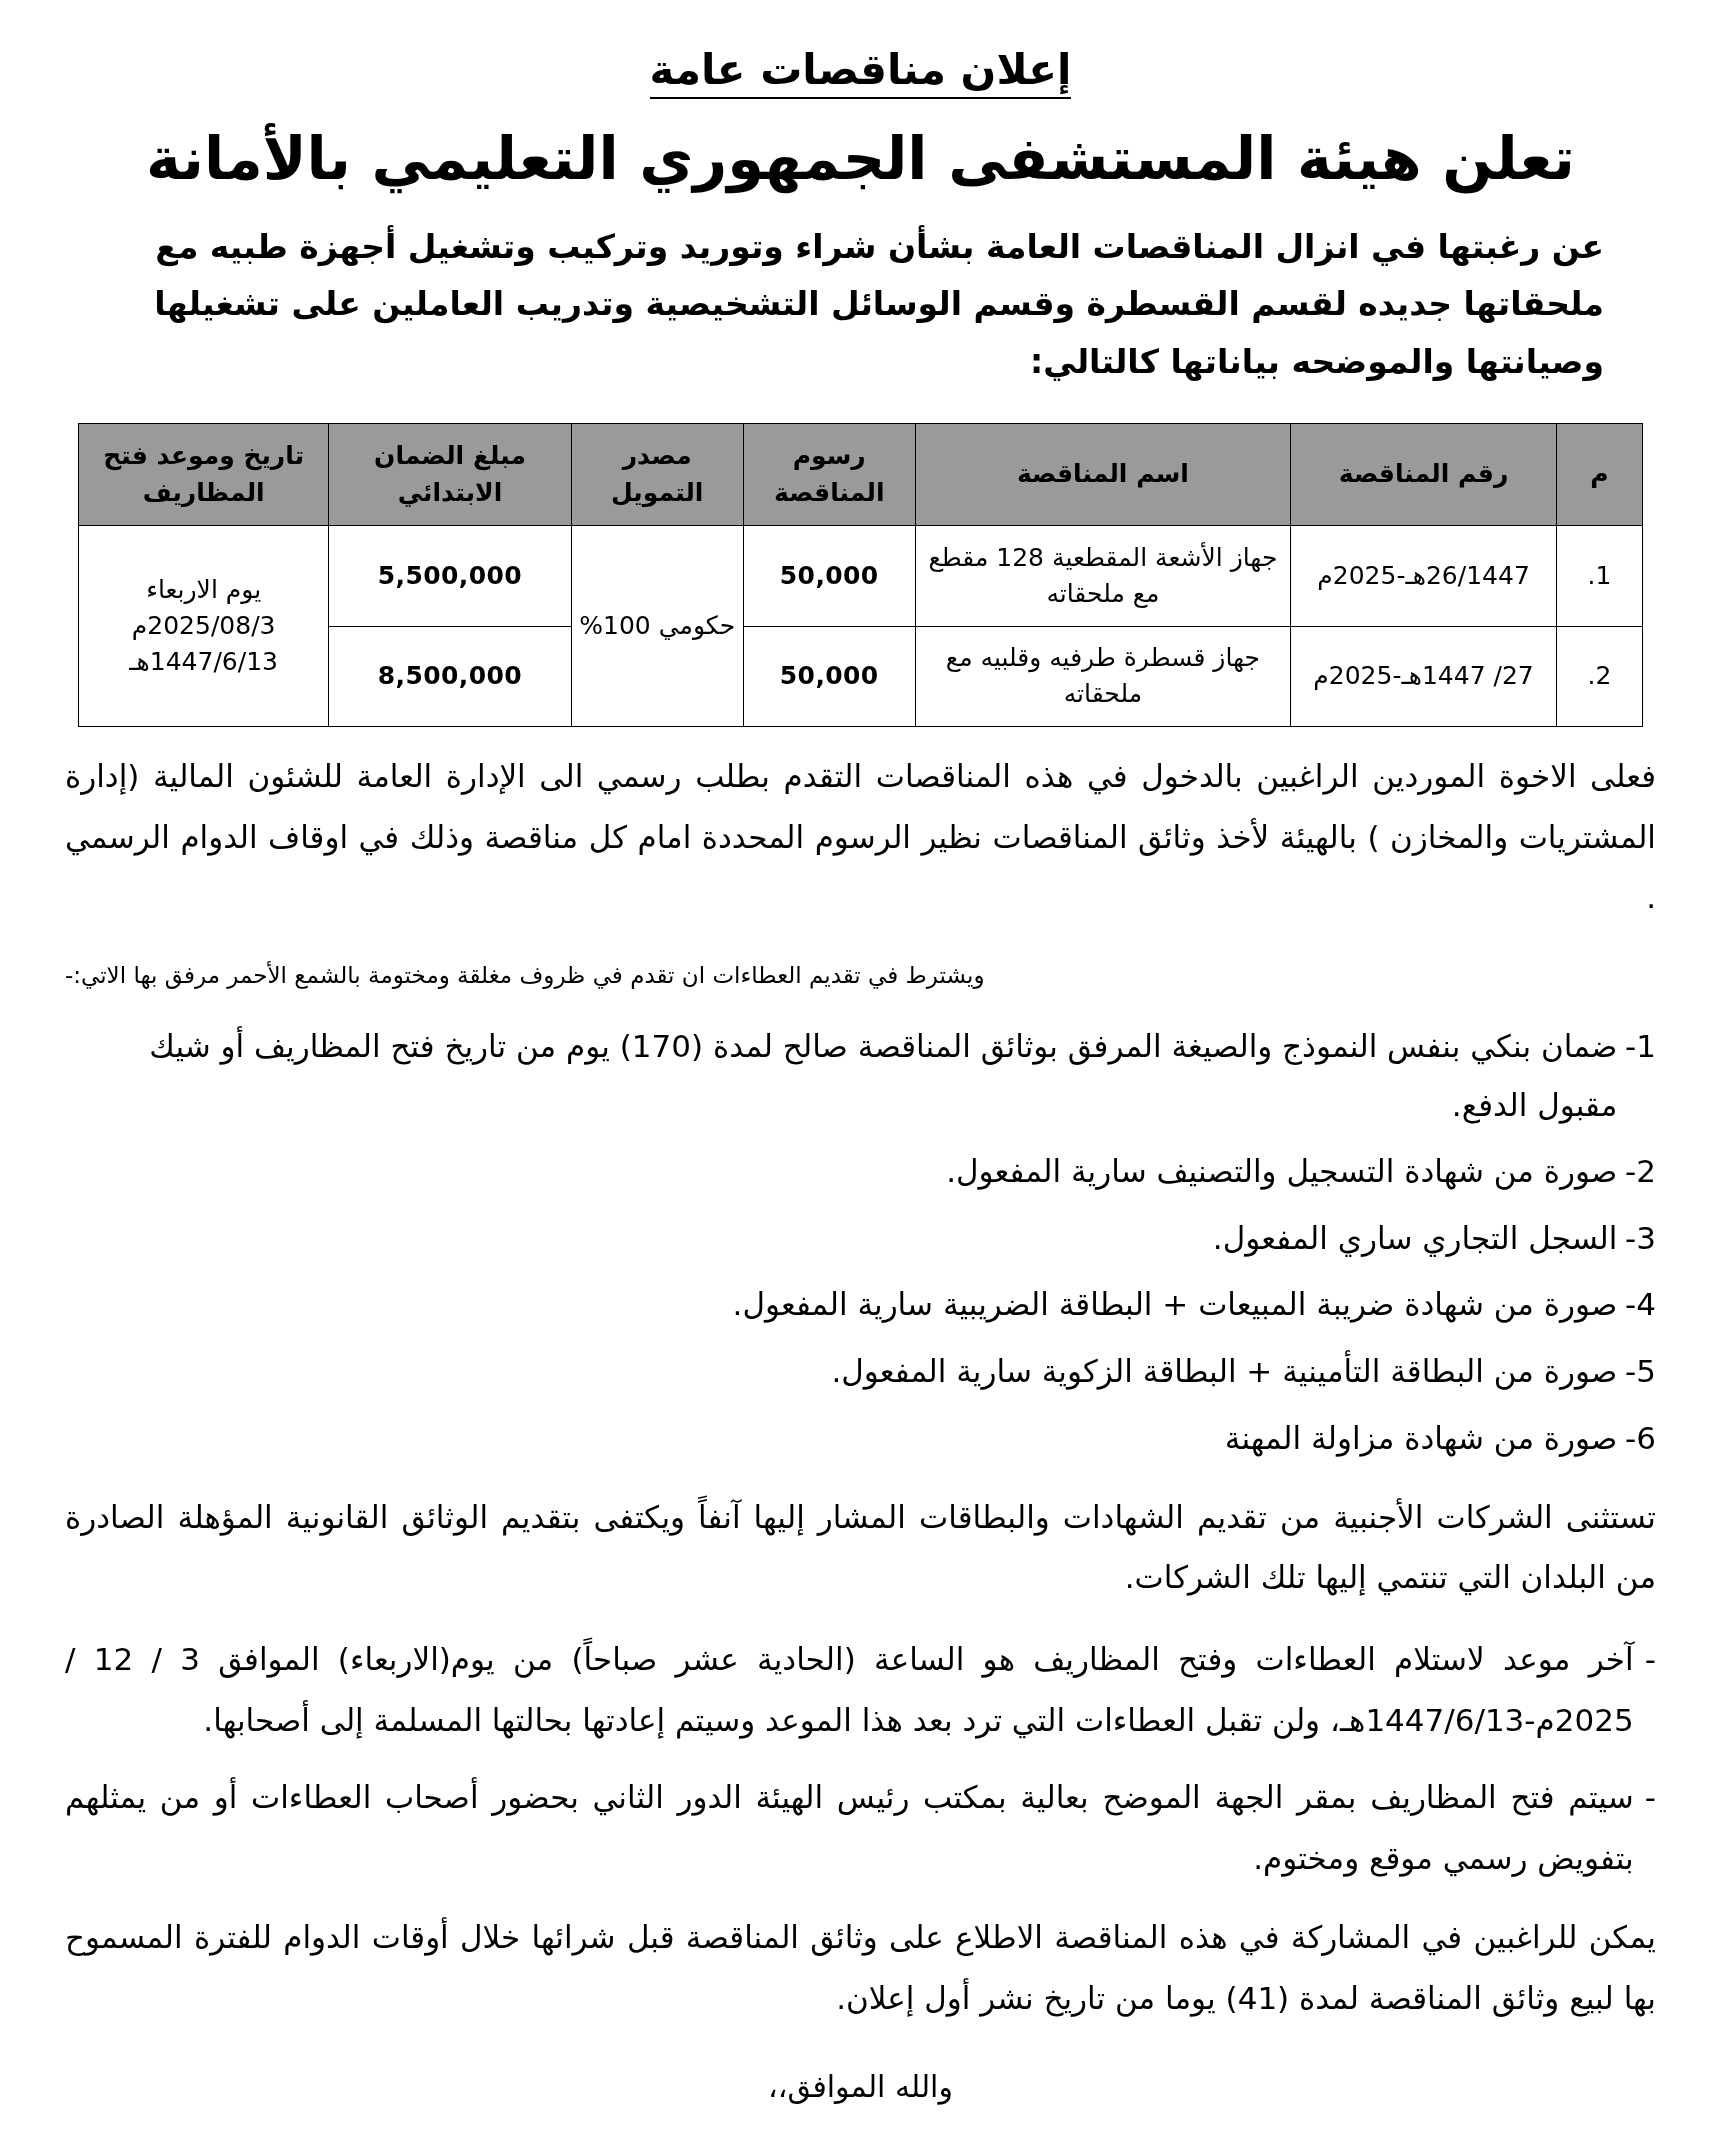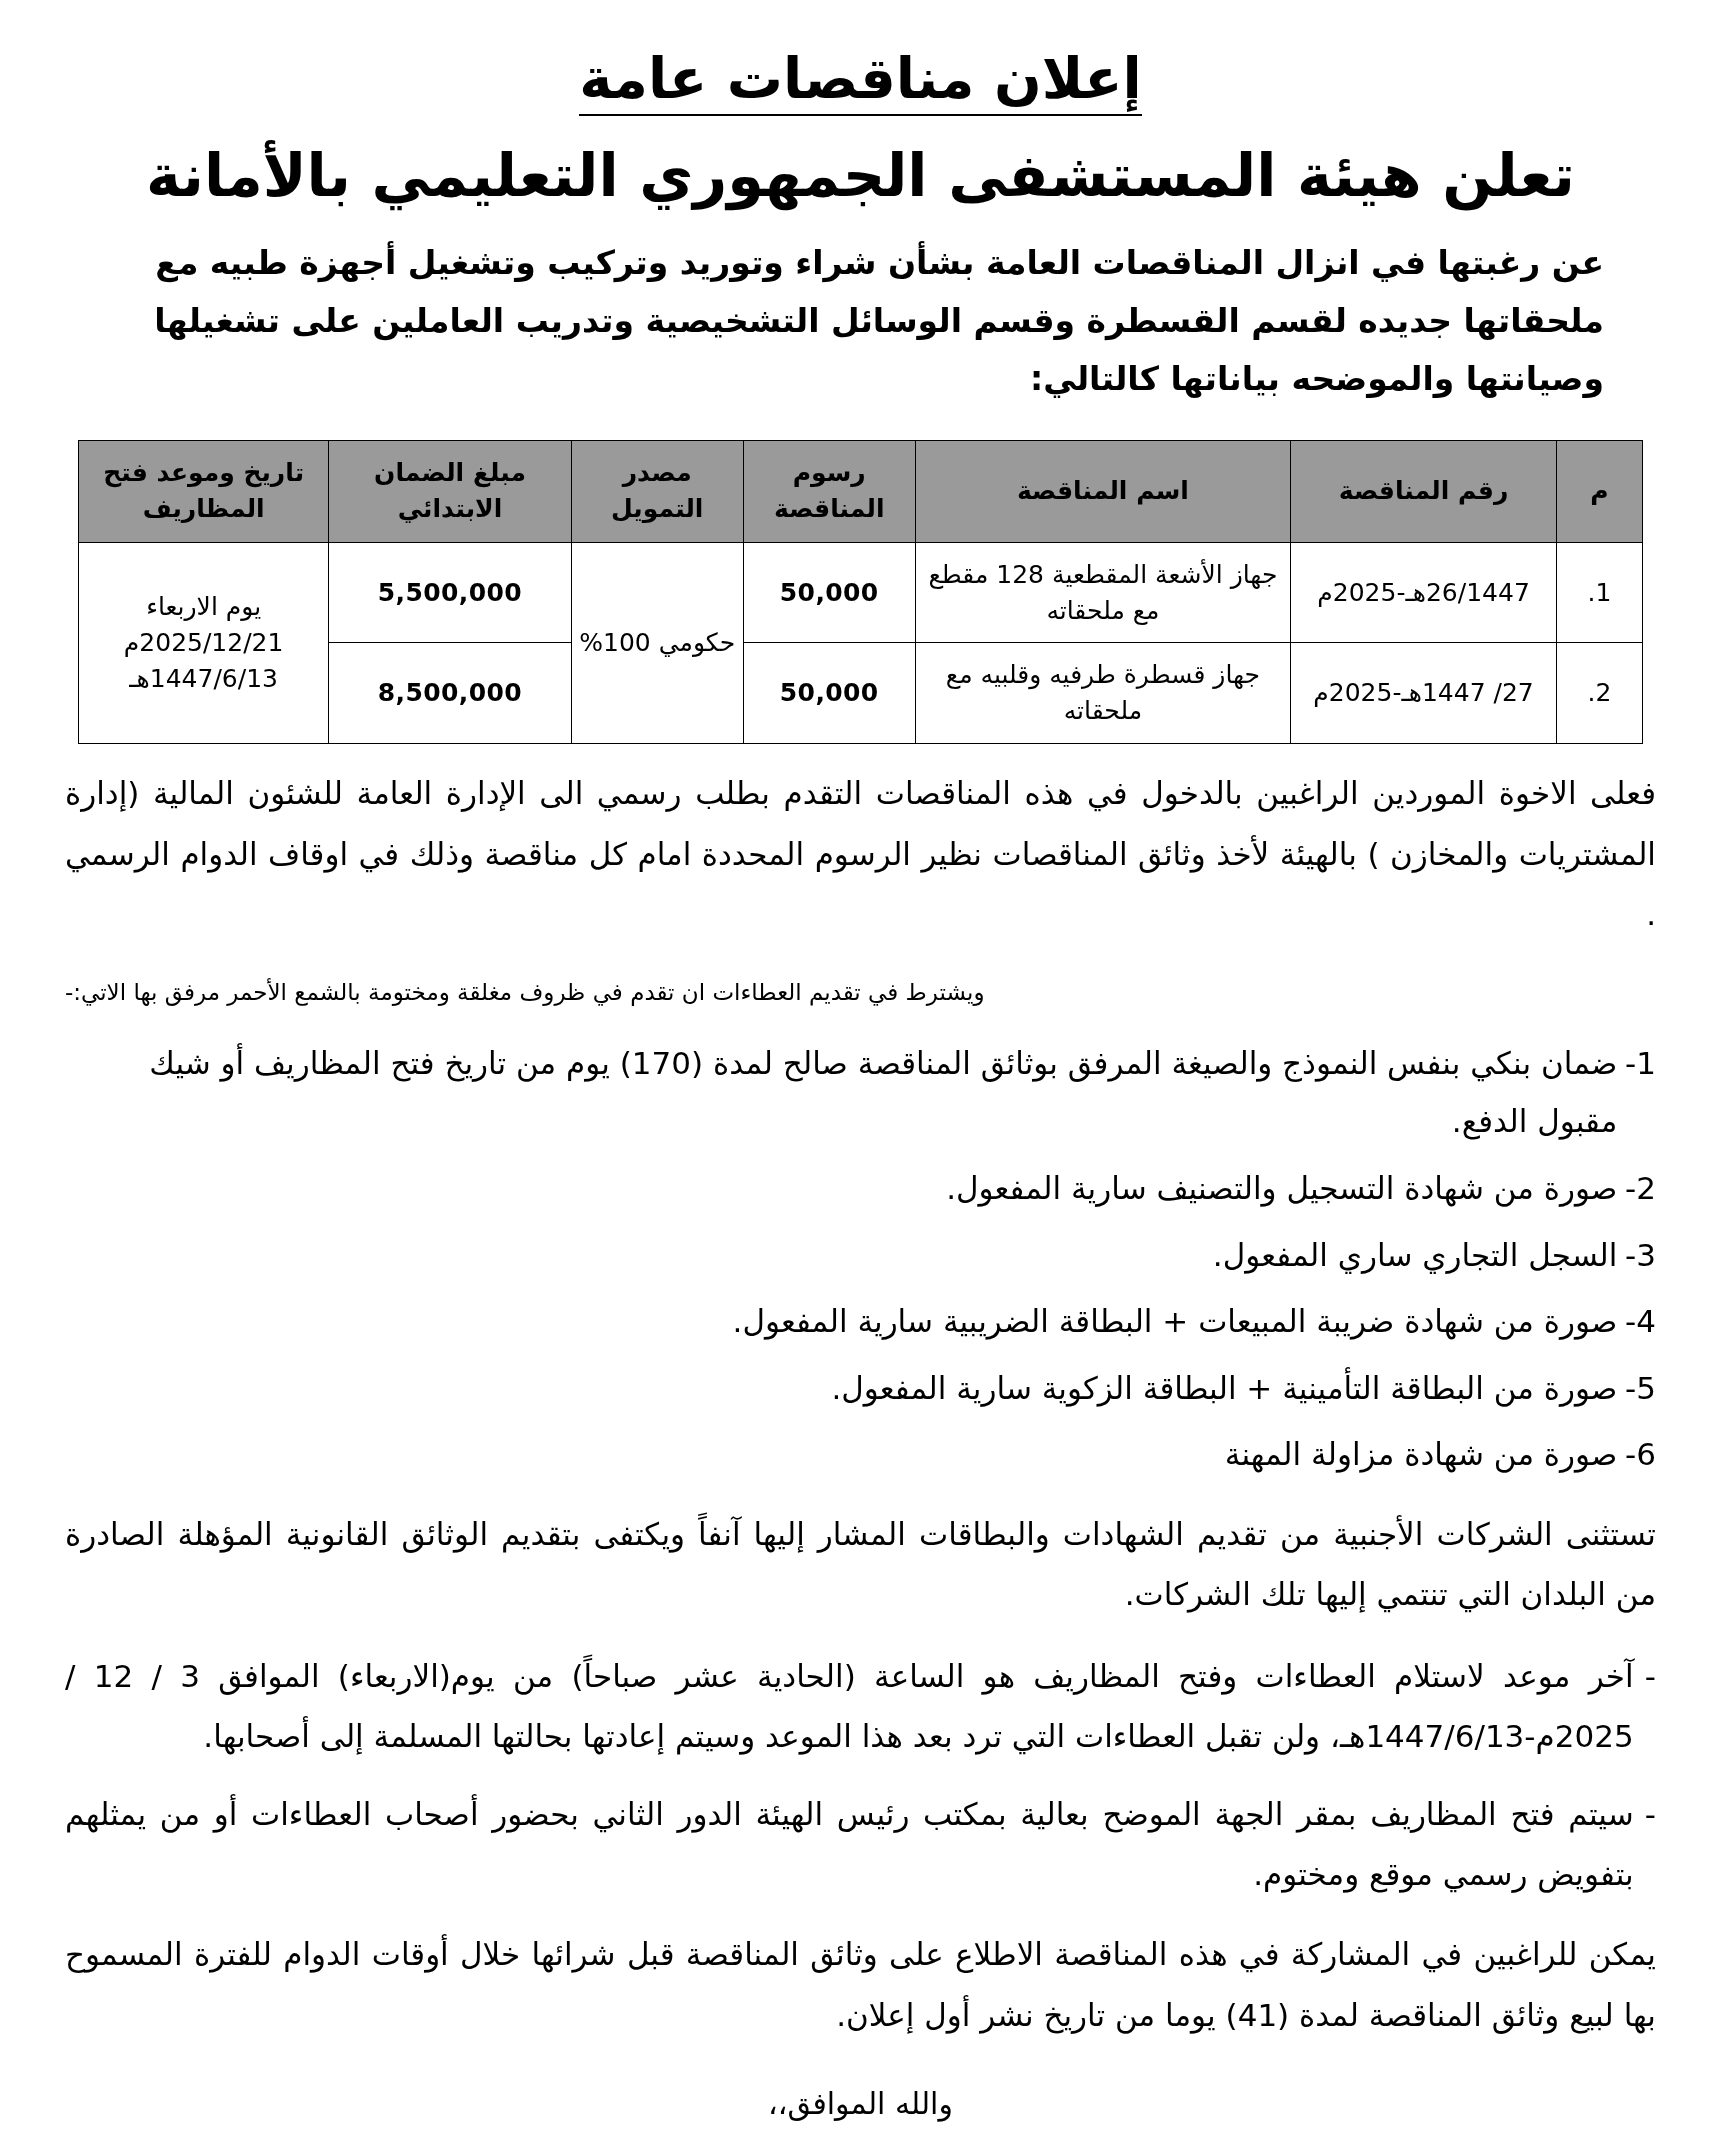--- a/index.html
+++ b/index.html
@@ -15,21 +15,21 @@
   }
   .page {
     width: 1721px;
     min-height: 2525px;
     background: #ffffff;
     box-sizing: border-box;
     padding: 30px 65px 26px 65px;
   }
   .title-main {
     text-align: center;
-    font-size: 56px;
+    font-size: 42px;
     font-weight: bold;
     letter-spacing: 0px;
     margin: 15px 0 0 0;
     line-height: 1.2;
   }
   .title-main span.u {
     border-bottom: 2.6px solid #000;
     padding-bottom: 2.6px;
   }
   .title-sub {
@@ -190,21 +190,21 @@
         </tr>
       </thead>
       <tbody>
         <tr>
           <td class="idx">1.</td>
           <td>26/1447هـ-2025م</td>
           <td>جهاز الأشعة المقطعية 128 مقطع مع ملحقاته</td>
           <td class="num-cell">50,000</td>
           <td rowspan="2">حكومي 100%</td>
           <td class="num-cell">5,500,000</td>
-          <td rowspan="2">يوم الاربعاء 2025/12/21م 1447/6/13هـ</td>
+          <td rowspan="2">يوم الاربعاء 2025/08/3م 1447/6/13هـ</td>
         </tr>
         <tr>
           <td class="idx">2.</td>
           <td>27/ 1447هـ-2025م</td>
           <td>جهاز قسطرة طرفيه وقلبيه مع ملحقاته</td>
           <td class="num-cell">50,000</td>
           <td class="num-cell">8,500,000</td>
         </tr>
       </tbody>
     </table>

